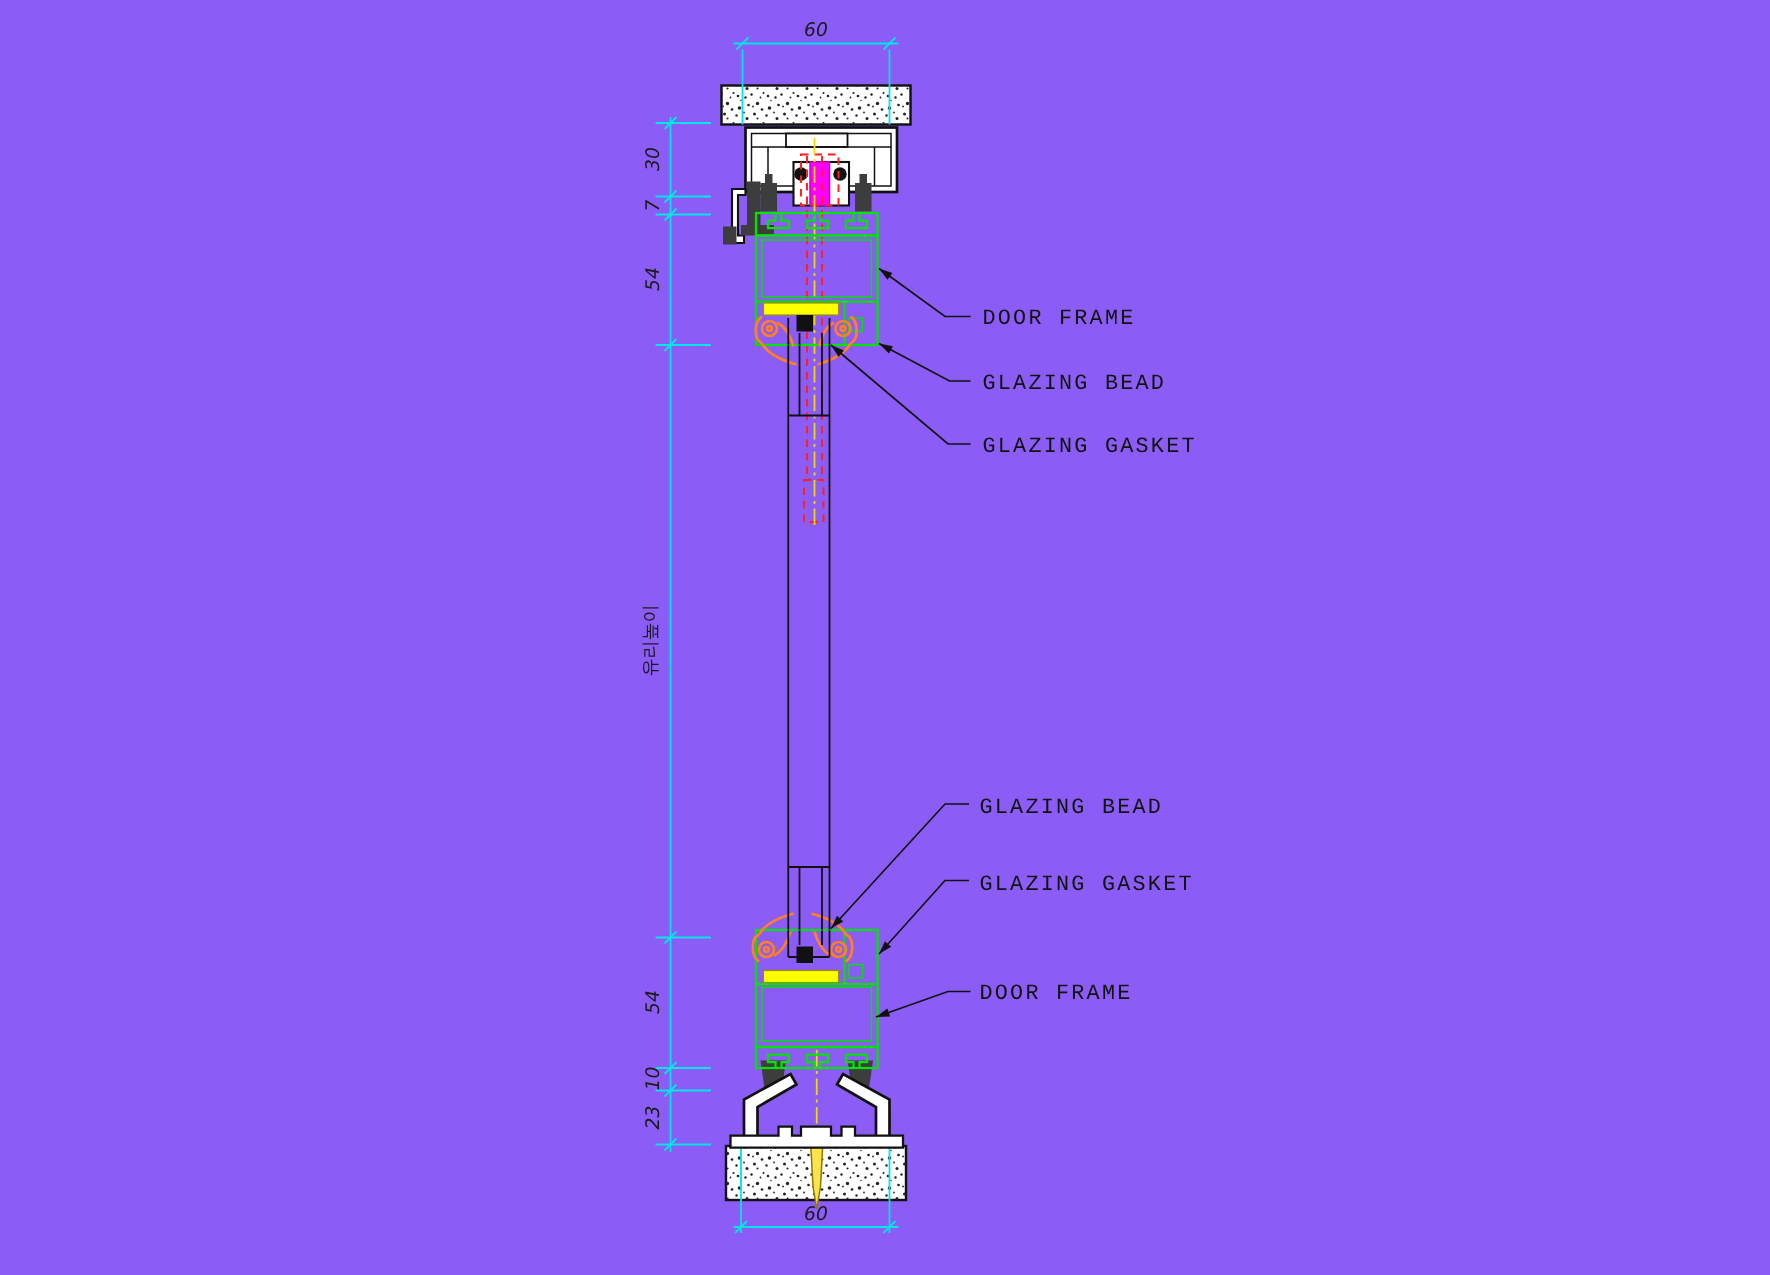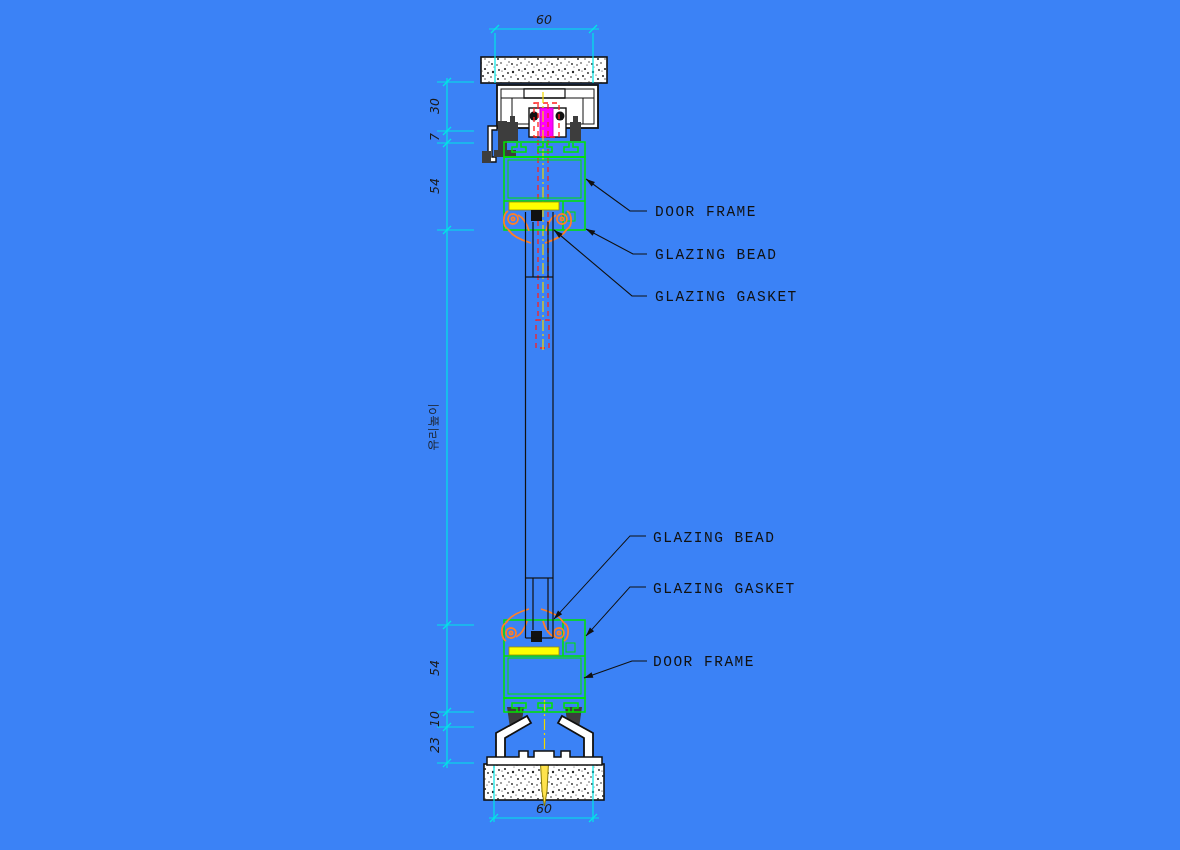--- a/index.html
+++ b/index.html
@@ -1,16 +1,16 @@
 <!DOCTYPE html>
 <html><head>
 <meta charset="utf-8">
 <style>
   html,body{margin:0;padding:0;background:#ffffff;}
-  .stage{position:relative;width:1180px;height:850px;background:#3b82f6;overflow:hidden;}
+  .stage{position:relative;width:1180px;height:850px;background:#8b5cf6;overflow:hidden;}
   svg{display:block;}
   .lbl{font-family:"Liberation Mono","DejaVu Sans Mono",monospace;font-size:14.5px;letter-spacing:1.5px;fill:#111;}
   .dim{font-family:"DejaVu Sans","Liberation Sans",sans-serif;font-style:italic;font-size:12.5px;fill:#1a1a1a;}
   .dimk{font-family:"DejaVu Sans","Liberation Sans",sans-serif;font-size:12px;fill:#1a1a1a;}
   .blk{stroke:#111;fill:#ffffff;}
   .dk{fill:#3d3d3d;stroke:none;}
   .ldr{stroke:#111;stroke-width:1.1;fill:none;}
 </style>
 </head>
 <body>

